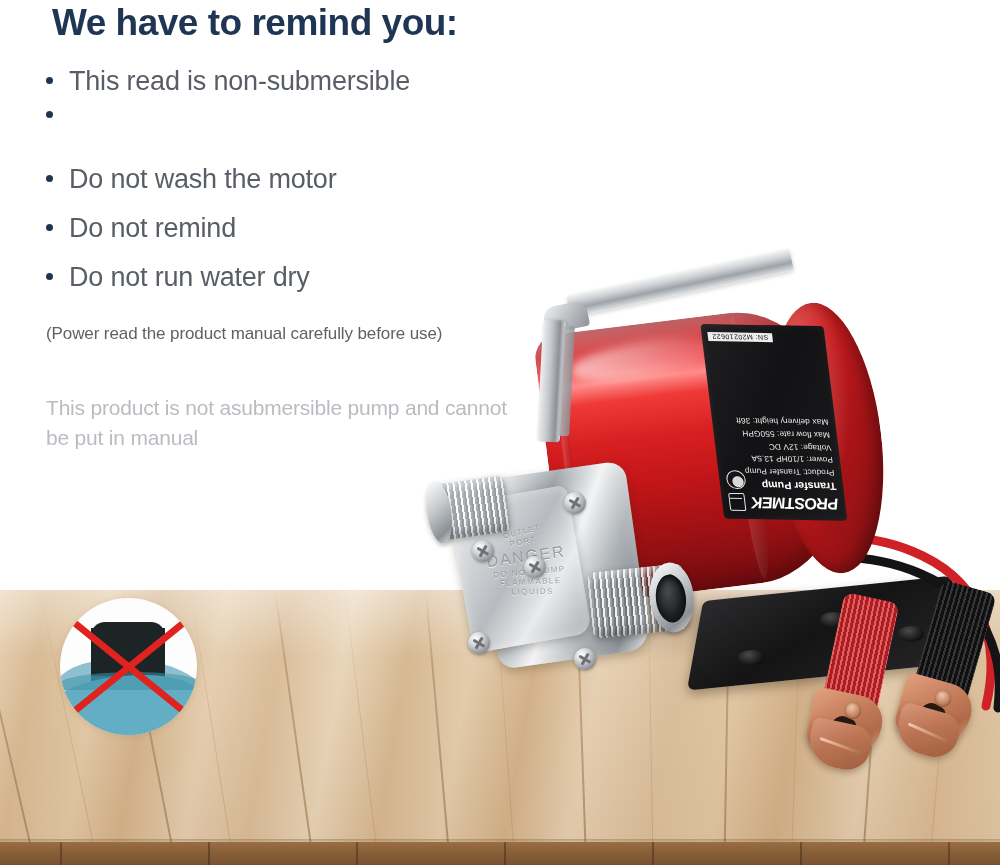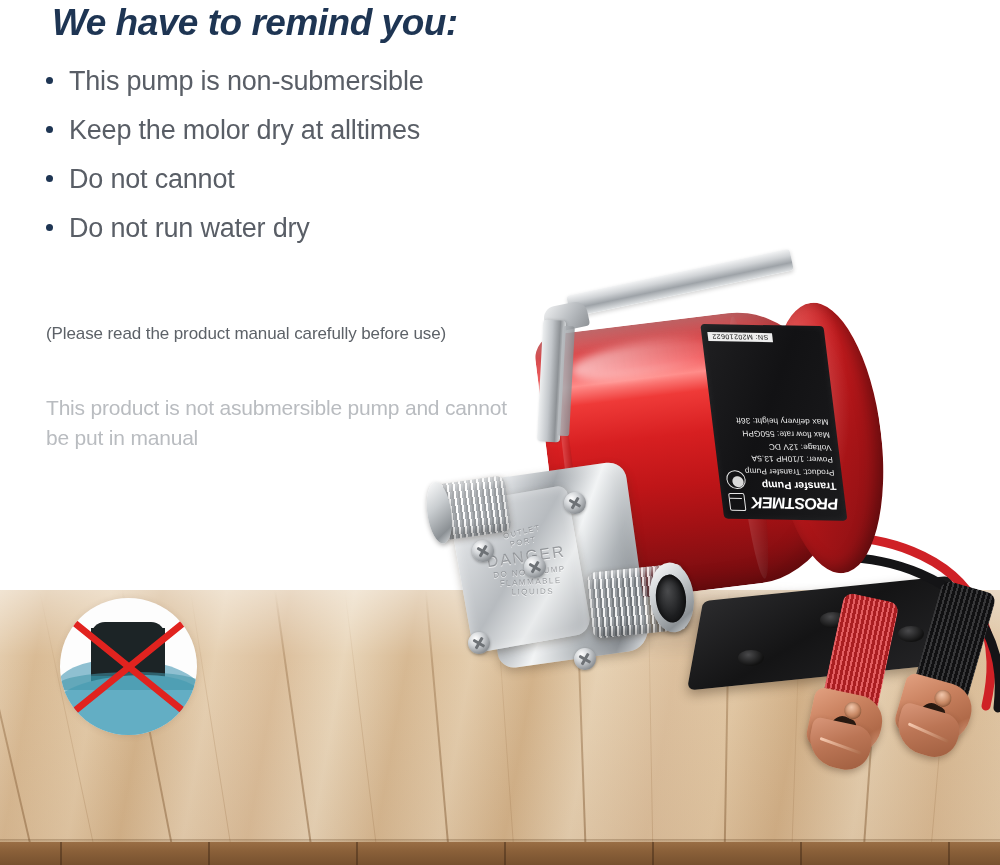--- a/index.html
+++ b/index.html
@@ -9,21 +9,21 @@
     font-family:"Liberation Sans", sans-serif;
     background:#ffffff;
     overflow:hidden;
     position:relative;
   }
   #stage { position:relative; width:1000px; height:865px; background:#fff; overflow:hidden; }
 
   
   .headline{
     position:absolute; left:52px; top:2px;
-    font-size:37px; font-weight:bold; font-style:italic;
+    font-size:37px; font-weight:bold; 
     color:#1e3553; letter-spacing:-0.5px; white-space:nowrap;
     font-family:"Liberation Sans", sans-serif;
   }
   .bullets{ position:absolute; left:46px; top:68px; width:540px; }
   .bullet-row{ display:flex; align-items:baseline; height:49px; }
   .bullet-dot{
     width:7px; height:7px; border-radius:50%;
     background:#1e3553; flex:0 0 7px; margin-right:16px;
     position:relative; top:-6px;
   }
@@ -363,37 +363,40 @@
 </head>
 <body>
 
 <div id="stage">
 
   <div class="headline">We have to remind you:</div>
 
   <div class="bullets">
     <div class="bullet-row">
       <span class="bullet-dot"></span>
-      <span class="bullet-text">This pump is non-submersible</span>
+      <span class="bullet-text">This read is non-submersible</span>
     </div>
     <div class="bullet-row">
       <span class="bullet-dot"></span>
-      <span class="bullet-text">Keep the molor dry at alltimes</span>
     </div>
     <div class="bullet-row">
       <span class="bullet-dot"></span>
-      <span class="bullet-text">Do not cannot</span>
+      <span class="bullet-text">Do not wash the motor</span>
+    </div>
+    <div class="bullet-row">
+      <span class="bullet-dot"></span>
+      <span class="bullet-text">Do not remind</span>
     </div>
     <div class="bullet-row">
       <span class="bullet-dot"></span>
       <span class="bullet-text">Do not run water dry</span>
     </div>
   </div>
 
-  <div class="note">(Please read the product manual carefully before use)</div>
+  <div class="note">(Power read the product manual carefully before use)</div>
   <div class="disclaimer">This product is not asubmersible pump and cannot be put in manual</div>
 
   <div class="table-wrap">
     <div class="table-top">
       <div class="plank-seam" style="left:120px;  transform:skewX(13deg);"></div>
       <div class="plank-seam" style="left:266px;  transform:skewX(11deg);"></div>
       <div class="plank-seam" style="left:412px;  transform:skewX(8deg);"></div>
       <div class="plank-seam" style="left:556px;  transform:skewX(5deg);"></div>
       <div class="plank-seam" style="left:700px;  transform:skewX(2deg);"></div>
       <div class="plank-seam" style="left:846px;  transform:skewX(-1deg);"></div>

